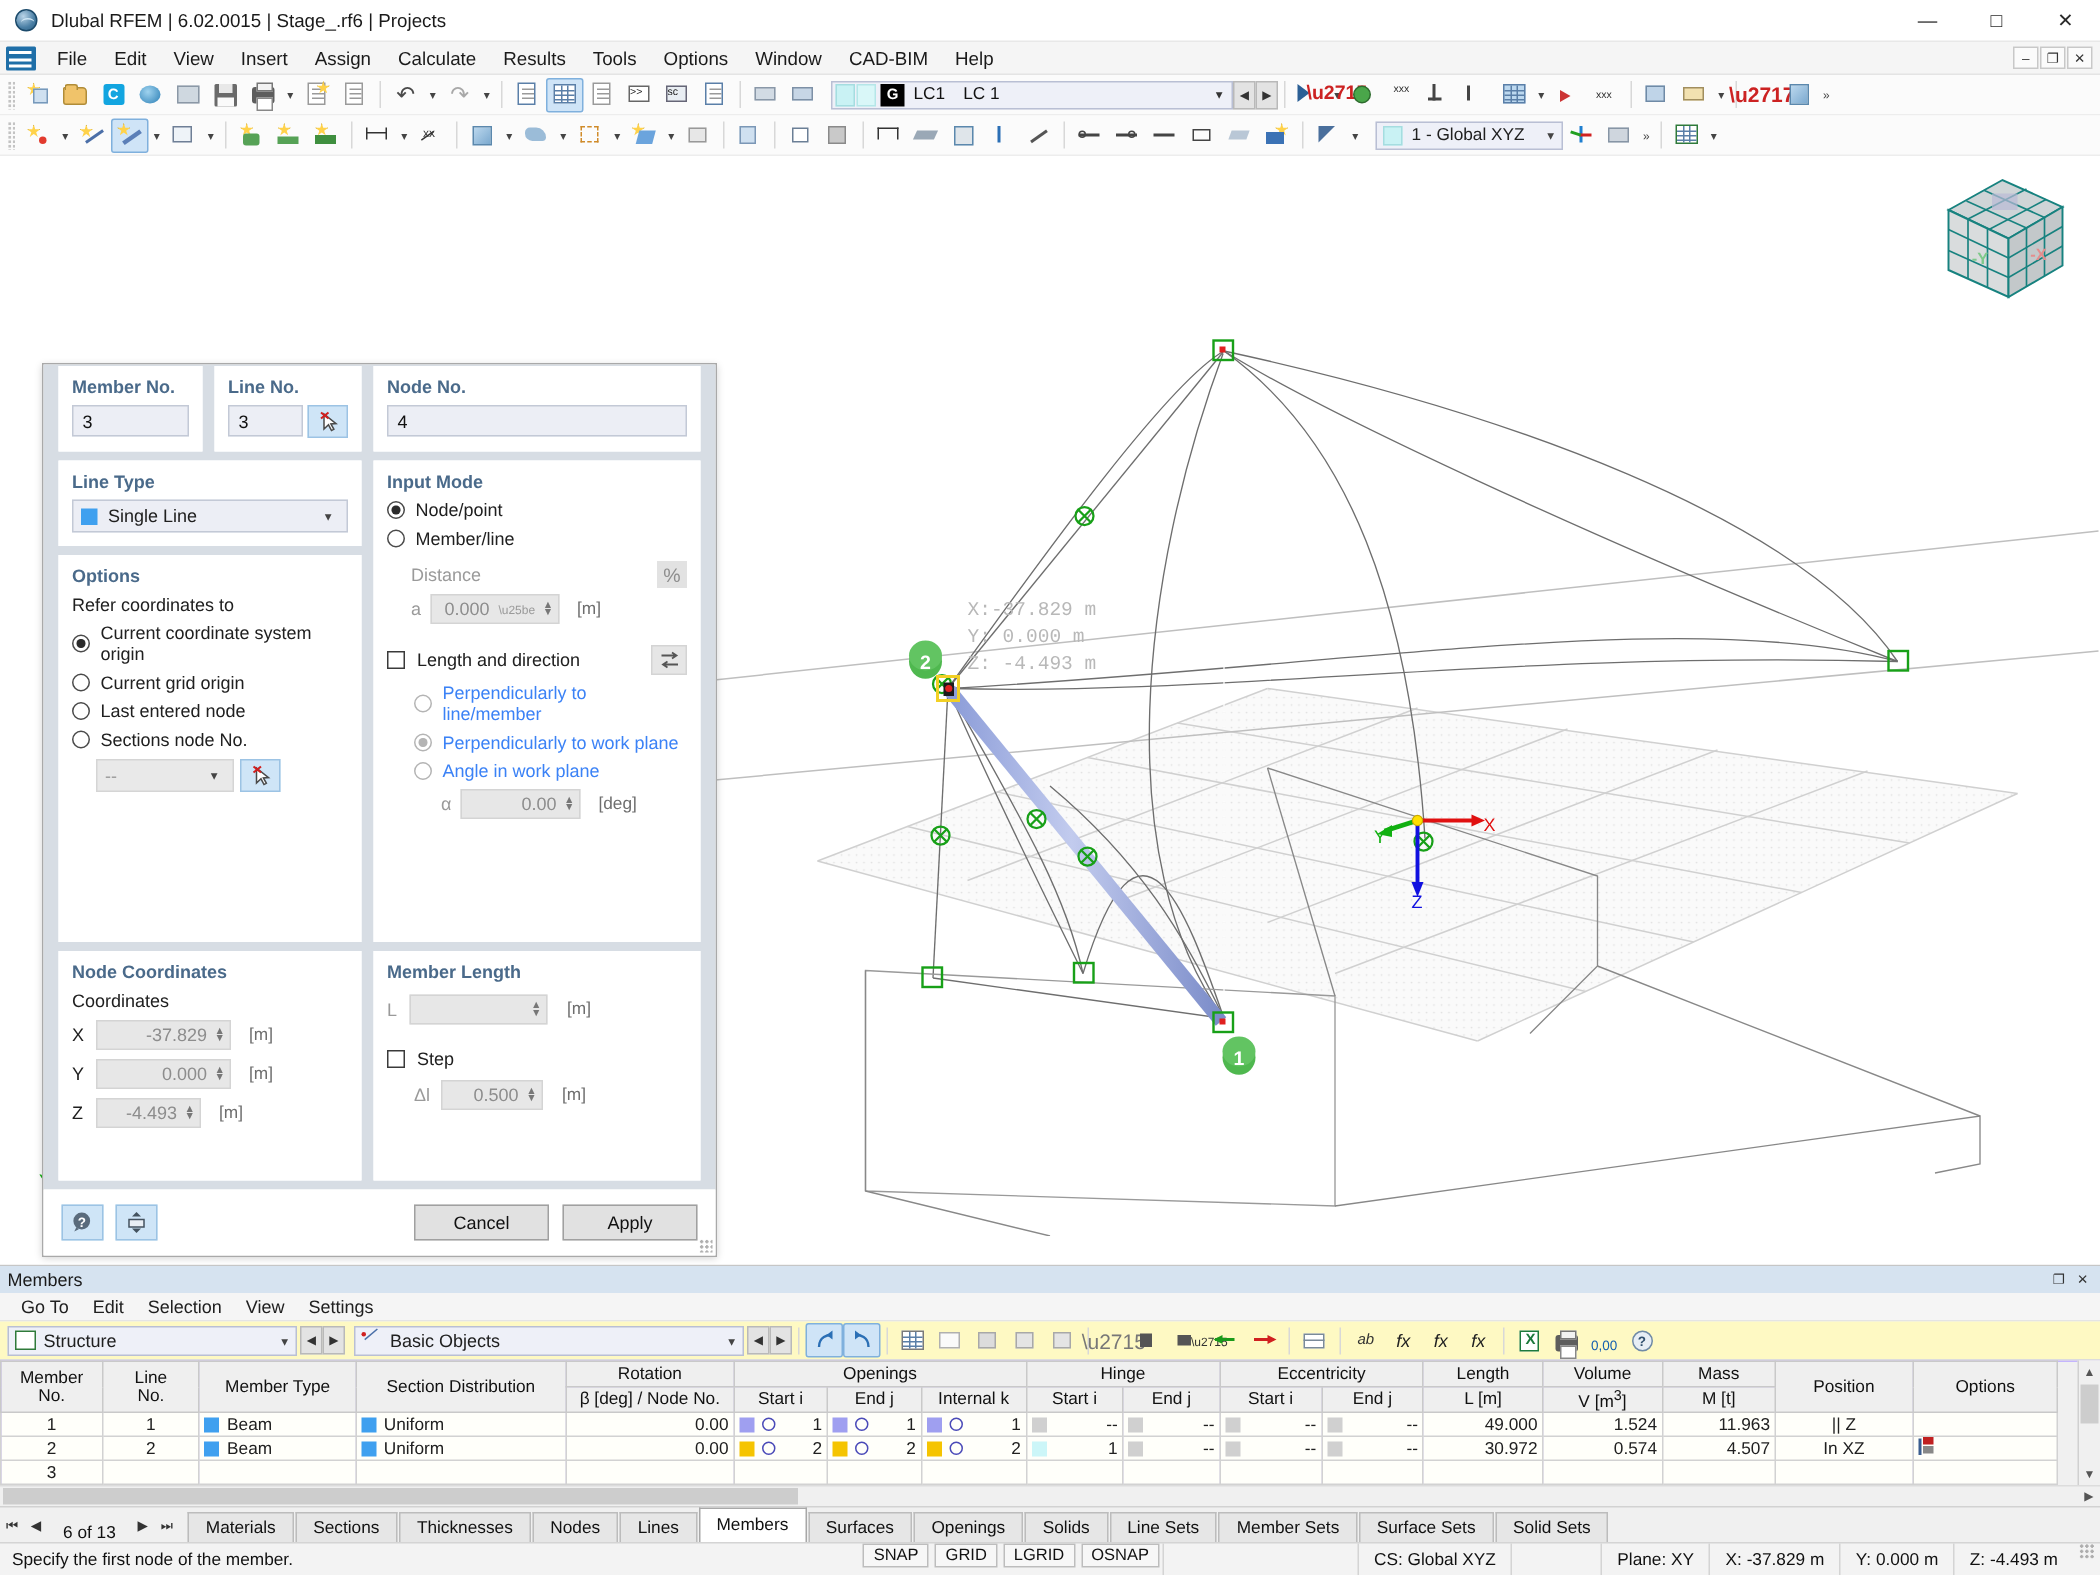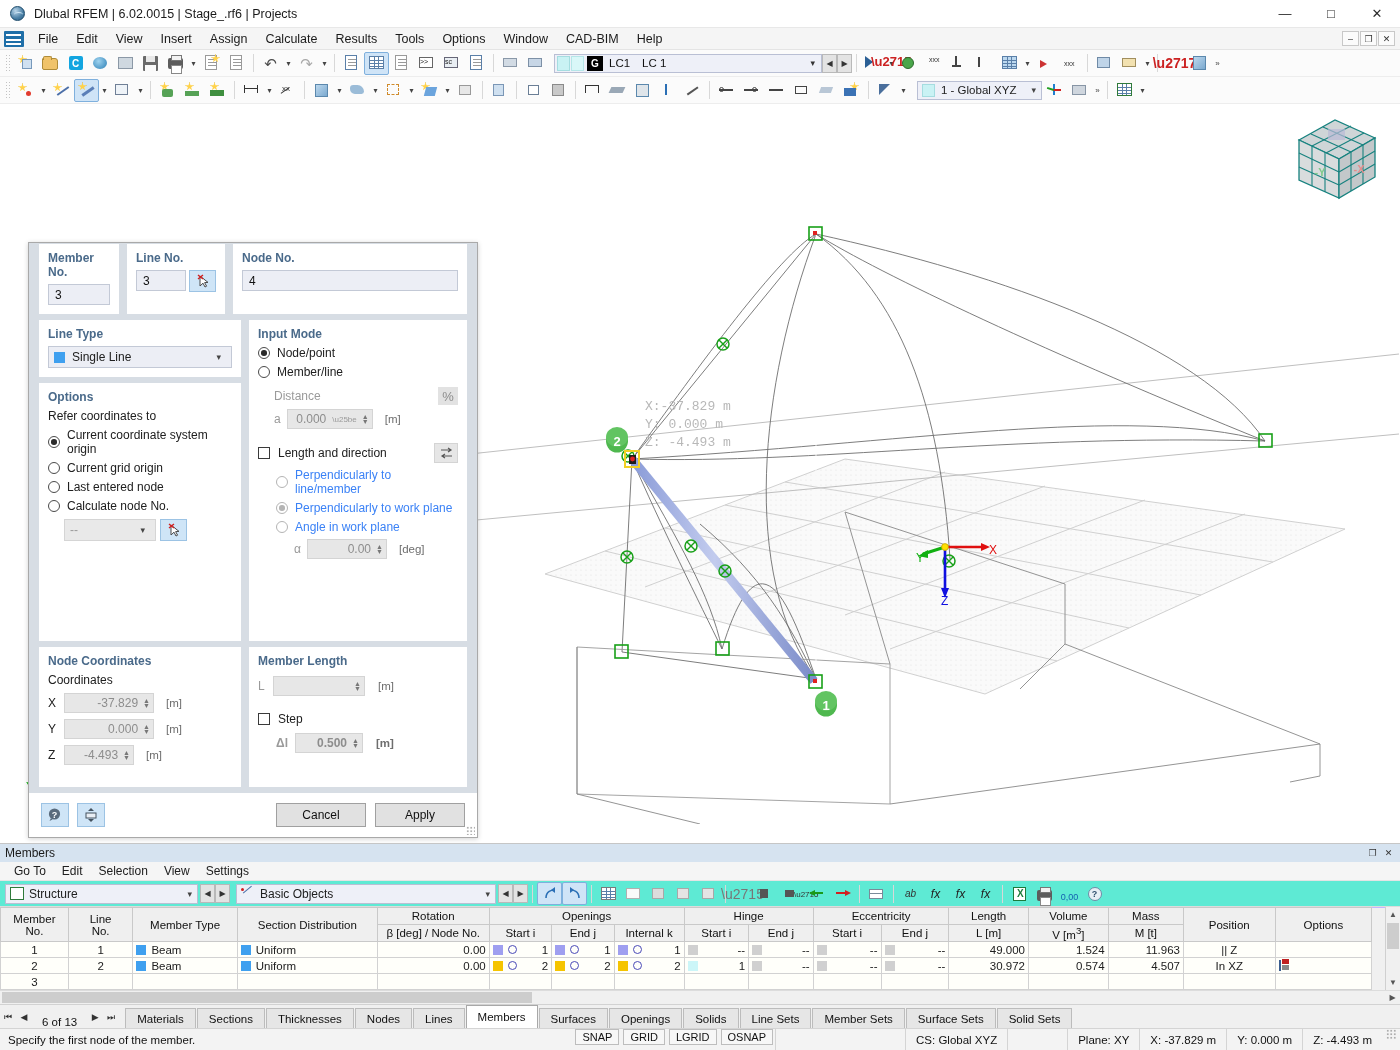--- a/index.html
+++ b/index.html
@@ -162,21 +162,21 @@
   
   .mpanel { flex:none; background:#f3f3f3; border-top:1px solid #c6c6c6; }
   .mp-title { height:18px; background:#d6e3f0; display:flex; align-items:center; padding:0 5px;
               font-size:12px; color:#1a1a1a; }
   .mp-title .ctrls { margin-left:auto; display:flex; gap:3px; }
   .mp-title .c { width:13px;height:13px;display:flex;align-items:center;justify-content:center;
                  font-size:9px;color:#333;}
   .mp-menu { height:19px; background:#f5f5f5; display:flex; align-items:center; padding-left:6px;
              border-bottom:1px solid #e4e4e4; }
   .mp-menu .mi { padding:1px 8px; font-size:12px; }
-  .mp-tools { height:26px; background:#5eead4; display:flex; align-items:center;
+  .mp-tools { height:26px; background:#fef9c3; display:flex; align-items:center;
               border-bottom:1px solid #dcdcdc; }
   .selcombo { display:flex;align-items:center;height:20px;background:#eef0f8;border:1px solid #b9bfd4;
               font-size:12px;padding-left:4px;}
 
   
   .tblwrap { background:#c4b5fd; position:relative; }
   table.grid { border-collapse:collapse; width:100%; table-layout:fixed; font-size:11.5px; }
   table.grid th { background:#efefef; border:1px solid #c9c9c9; font-weight:normal; color:#111;
                   height:17px; padding:0 2px; }
   table.grid th.sub { height:17px; }
@@ -818,21 +818,21 @@
           <text x="41" y="73" font-family="Liberation Sans, sans-serif" font-size="12" fill="#1010e0">Z</text>
           <circle cx="45" cy="18" r="4" fill="#ffe000" stroke="#c9a800" stroke-width="0.9"></circle>
         </svg>
       </div>
     </div>
 
     <div class="dialog">
       <div class="dlg-body">
 
         <div class="row">
-          <div class="grp" style="width:80px">
+          <div class="grp" style="width:96px">
             <div class="grp-t">Member No.</div>
             <div class="fld">3</div>
           </div>
           <div class="grp" style="width:98px">
             <div class="grp-t">Line No.</div>
             <div style="display:flex;gap:3px;">
               <div class="fld" style="flex:1">3</div>
               <div class="pickbtn">
                 <svg width="16" height="16" viewBox="0 0 16 16">
                   <path d="M5 3 L5 13 L8 10.2 L10 14 L11.6 13.2 L9.6 9.6 L13 9.4 Z" fill="#fff" stroke="#4a4a4a" stroke-width="1"></path>
@@ -868,21 +868,21 @@
               <div class="opt">
                 <span class="radio"></span>
                 <span>Current grid origin</span>
               </div>
               <div class="opt">
                 <span class="radio"></span>
                 <span>Last entered node</span>
               </div>
               <div class="opt">
                 <span class="radio"></span>
-                <span>Calculate node No.</span>
+                <span>Sections node No.</span>
               </div>
               <div style="display:flex;gap:4px;margin:6px 0 0 16px;">
                 <div class="combo dis" style="width:92px">
                   <span>--</span>
                   <span class="chev">▾</span>
                 </div>
                 <div class="pickbtn">
                   <svg width="16" height="16" viewBox="0 0 16 16">
                     <path d="M5 3 L5 13 L8 10.2 L10 14 L11.6 13.2 L9.6 9.6 L13 9.4 Z" fill="#fff" stroke="#4a4a4a" stroke-width="1"></path>
                     <path d="M3 2 L8 6 M8 2 L3 6" stroke="#d02020" stroke-width="1.4"></path>
@@ -1004,21 +1004,21 @@
                     <span>▲</span>
                     <span>▼</span>
                   </span>
               </div>
               <span class="unit">[m]</span>
             </div>
             <div style="display:flex;align-items:center;gap:8px;margin-top:16px;">
               <span class="chk"></span>
               <span style="font-size:12px">Step</span>
             </div>
-            <div style="display:flex;align-items:center;gap:7px;margin:7px 0 0 18px;font-weight:bold;">
+            <div style="display:flex;align-items:center;gap:7px;margin:7px 0 0 18px;">
               <span class="lbl-dim">Δl</span>
               <div class="spinbox" style="width:68px">
                 <span>0.500</span>
                 <span class="spin-arrows">
                     <span>▲</span>
                     <span>▼</span>
                   </span>
               </div>
               <span class="unit">[m]</span>
             </div>

